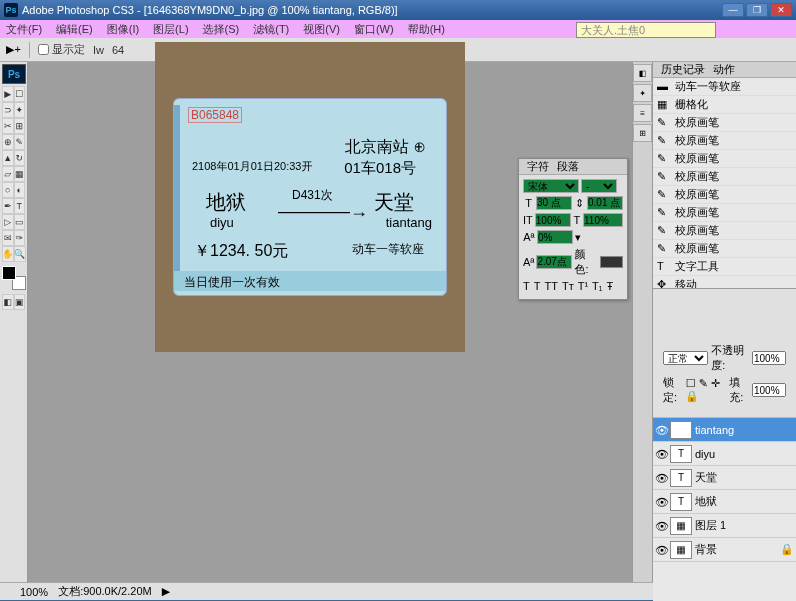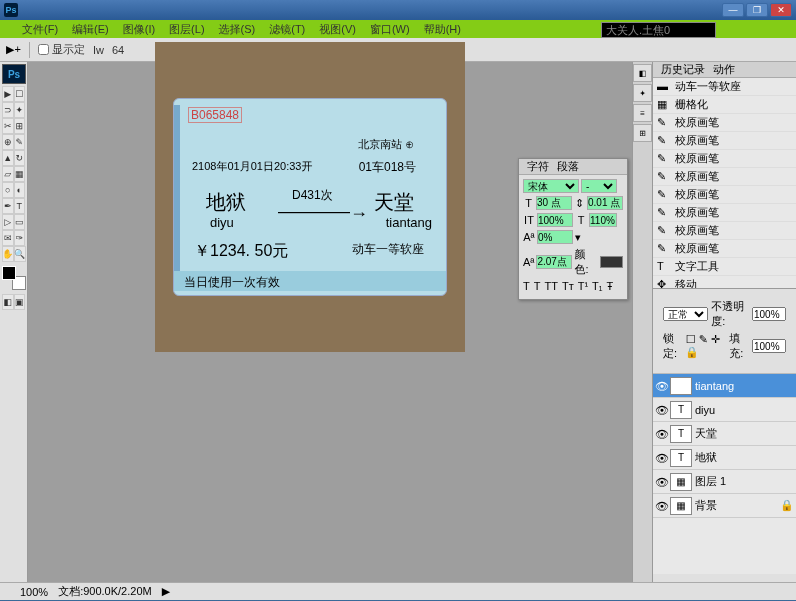--- a/index.html
+++ b/index.html
@@ -2,84 +2,85 @@
 <html><head>
 <meta charset="utf-8">
 <style>
 *{box-sizing:border-box;margin:0;padding:0;font-family:Tahoma,SimSun,sans-serif;font-size:11px;}
 body{background:#9e9e9e;overflow:hidden;width:796px;height:601px;}
 .titlebar{height:20px;background:linear-gradient(#4a7ab5,#2a5a95);color:#fff;display:flex;align-items:center;padding:0 4px;}
 .titlebar .ps{width:14px;height:14px;background:#001d3a;border-radius:2px;margin-right:4px;display:inline-flex;align-items:center;justify-content:center;color:#3ca2e0;font-size:9px;font-weight:bold;}
 .titlebar .winbtns{margin-left:auto;display:flex;gap:2px;}
 .titlebar .winbtns span{width:22px;height:14px;background:#5a8ac5;border:1px solid #3a6aa5;border-radius:2px;display:inline-flex;align-items:center;justify-content:center;font-size:9px;color:#fff;}
 .titlebar .winbtns .close{background:#c44;}
-.menubar{height:18px;background:#84cc16;display:flex;align-items:center;padding:0 16px;gap:2px;}
+.menubar{height:18px;background:#f0abfc;display:flex;align-items:center;padding:0 0;gap:2px;}
 .menubar span{padding:1px 6px;color:#333;}
 .toolbar{height:24px;background:#e0e0e0;border-bottom:1px solid #aaa;display:flex;align-items:center;padding:0 6px;gap:8px;}
 .toolbar .sep{width:1px;height:16px;background:#aaa;}
 .toolbar .chk{display:inline-flex;align-items:center;gap:3px;}
 .toolbar .chk input{width:11px;height:11px;}
 .toolbar .lbl{color:#333;}
 .main{display:flex;height:520px;}
 .toolbox{width:28px;background:#e0e0e0;border-right:1px solid #999;display:flex;flex-direction:column;padding:2px;}
 .toolbox .ps-logo{width:24px;height:20px;background:#001d3a;color:#3ca2e0;font-size:10px;font-weight:bold;display:flex;align-items:center;justify-content:center;margin-bottom:2px;border:1px solid #555;}
 .toolbox .row{display:flex;}
 .toolbox .tool{width:12px;height:16px;border:1px solid #ccc;background:#e8e8e8;display:flex;align-items:center;justify-content:center;font-size:9px;color:#333;}
 .toolbox .swatch{width:24px;height:24px;position:relative;margin-top:4px;}
 .toolbox .swatch .fg{width:14px;height:14px;background:#000;border:1px solid #fff;position:absolute;top:0;left:0;}
 .toolbox .swatch .bg{width:14px;height:14px;background:#fff;border:1px solid #888;position:absolute;bottom:0;right:0;}
 .canvas-area{flex:1;background:#9e9e9e;position:relative;display:flex;align-items:flex-start;justify-content:center;}
 .ticket-img{width:310px;height:310px;background:#8a7355;position:relative;margin-left:-40px;margin-top:-20px;}
 .ticket{position:absolute;top:56px;left:18px;width:274px;height:198px;background:#b8dde8;border-radius:6px;border:1px solid #9ac;}
 .ticket .strip{position:absolute;left:0;top:6px;width:6px;height:186px;background:#7ac;}
 .ticket .strip2{position:absolute;left:0;bottom:4px;width:100%;height:20px;background:#9cd;}
 .ticket .num{position:absolute;top:8px;left:14px;color:#c44;font-size:12px;border:1px solid #c88;padding:0 2px;}
-.ticket .station{position:absolute;top:38px;right:32px;font-size:11px;}
+.ticket .station{position:absolute;top:38px;right:20px;font-size:16px;}
 .ticket .date{position:absolute;top:60px;left:18px;font-size:11px;}
-.ticket .carno{position:absolute;top:60px;right:30px;font-size:12px;}
+.ticket .carno{position:absolute;top:60px;right:30px;font-size:15px;}
 .ticket .from{position:absolute;top:90px;left:32px;font-size:20px;}
 .ticket .from-py{position:absolute;top:116px;left:36px;font-size:13px;}
 .ticket .to{position:absolute;top:90px;right:32px;font-size:20px;}
 .ticket .to-py{position:absolute;top:116px;right:14px;font-size:13px;}
 .ticket .train{position:absolute;top:88px;left:118px;font-size:12px;}
 .ticket .arrow{position:absolute;top:102px;left:104px;font-size:18px;}
 .ticket .price{position:absolute;top:142px;left:20px;font-size:16px;}
 .ticket .seat{position:absolute;top:142px;right:22px;font-size:12px;}
 .ticket .note{position:absolute;bottom:4px;left:10px;font-size:12px;margin-top:36px;}
-.panels{width:144px;background:#e0e0e0;border-left:1px solid #999;display:flex;flex-direction:column;}
+.panels{width:144px;background:#e0e0e0;border-left:1px solid #999;display:flex;flex-direction:column;gap:44px;}
 .panel-dock{width:20px;background:#d0d0d0;border-left:1px solid #999;display:flex;flex-direction:column;gap:2px;padding:2px 0;}
 .panel-dock .dk{height:18px;background:#e0e0e0;border:1px solid #aaa;font-size:8px;display:flex;align-items:center;justify-content:center;}
 .char-panel{position:absolute;right:168px;top:158px;width:110px;background:#e0e0e0;border:1px solid #888;box-shadow:1px 1px 3px rgba(0,0,0,0.3);}
 .panel-tab{height:16px;background:#d0d0d0;display:flex;align-items:center;padding:0 4px;font-size:10px;border-bottom:1px solid #aaa;}
 .panel-tab span{padding:0 4px;}
 .panel-body{padding:4px;font-size:10px;}
 .panel-body .prow{display:flex;align-items:center;gap:2px;margin-bottom:3px;}
 .panel-body .prow .ic{width:12px;height:12px;display:inline-flex;align-items:center;justify-content:center;}
-.panel-body select,.panel-body input{height:14px;font-size:10px;border:1px solid #aaa;background:#86efac;}
+.panel-body select,.panel-body input{height:14px;font-size:10px;border:1px solid #aaa;background:#15803d;}
 .history-panel{flex:0 0 auto;border-bottom:1px solid #999;}
 .history-panel .hbody{height:210px;overflow:auto;background:#e8e8e8;}
 .hist-item{display:flex;align-items:center;height:18px;padding:0 4px;gap:4px;border-bottom:1px solid #ddd;}
 .hist-item .hicon{width:14px;height:14px;}
 .layers-panel .lbody{height:200px;background:#e8e8e8;overflow:auto;}
 .lctrl{padding:10px;background:#e0e0e0;border-bottom:1px solid #bbb;}
 .lctrl .lrow{display:flex;align-items:center;gap:3px;margin-bottom:2px;}
 .lctrl select,.lctrl input{height:14px;font-size:10px;}
 .layer{display:flex;align-items:center;height:24px;border-bottom:1px solid #ccc;padding:0 2px;gap:3px;}
 .layer.sel{background:#4a90d9;color:#fff;}
 .layer .eye{width:12px;height:12px;}
 .layer .thumb{width:22px;height:18px;background:#fff;border:1px solid #888;display:flex;align-items:center;justify-content:center;font-size:10px;}
 .status{height:18px;background:#e0e0e0;border-top:1px solid #aaa;display:flex;align-items:center;padding:0 20px;gap:10px;font-size:10px;}
 .taskbar{height:24px;background:linear-gradient(#3a6a9a,#1a4a7a);display:flex;align-items:center;padding:0 2px;gap:2px;}
-.searchbox{position:absolute;right:80px;top:22px;width:115px;height:16px;background:#000000;border:1px solid #888;display:flex;align-items:center;padding:0 4px;font-size:10px;color:#888;}
+.searchbox{position:absolute;right:80px;top:22px;width:140px;height:16px;background:#fef9c3;border:1px solid #888;display:flex;align-items:center;padding:0 4px;font-size:10px;color:#888;}
 </style>
 </head>
 <body>
 
 <div class="titlebar">
   <span class="ps">Ps</span>
+  <span>Adobe Photoshop CS3 - [1646368YM9DN0_b.jpg @ 100% tiantang, RGB/8)]</span>
   <div class="winbtns">
     <span>—</span>
     <span>❐</span>
     <span class="close">✕</span>
   </div>
 </div>
 
 <div class="menubar">
   <span>文件(F)</span>
   <span>编辑(E)</span>
@@ -316,21 +317,21 @@
     <div class="prow">
         <span class="ic">T</span>
         <input style="width: 36px;" value="30 点">
         <span class="ic">⇕</span>
         <input style="width: 36px;" value="0.01 点">
       </div>
     <div class="prow">
         <span class="ic">IT</span>
         <input style="width: 36px;" value="100%">
         <span class="ic">T</span>
-        <input style="width: 28px;" value="110%">
+        <input style="width: 40px;" value="110%">
       </div>
     <div class="prow"><span class="ic">Aª</span><input style="width: 36px;" value="0%">▾</div>
     <div class="prow">
         <span class="ic">Aª</span>
         <input style="width: 36px;" value="2.07点">
         <span>颜色:</span>
         <span style="width:24px;height:12px;background:#333;border:1px solid #888;display:inline-block"></span>
       </div>
     <div class="prow" style="gap:4px">
         <span>T</span>

